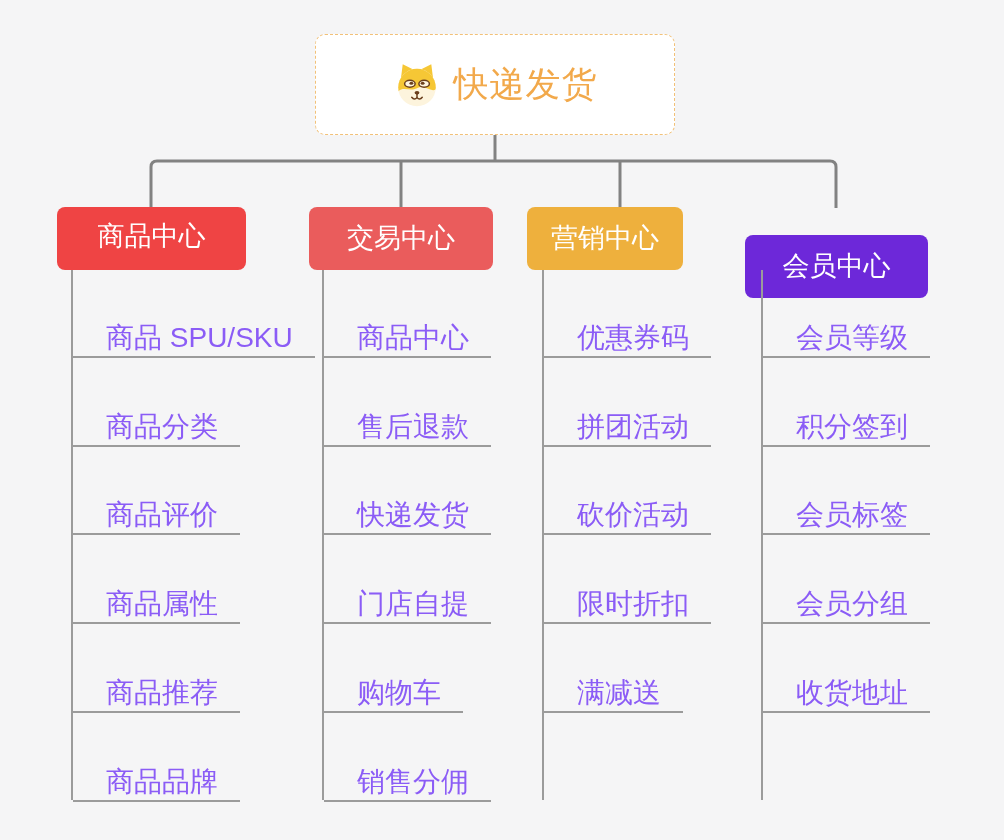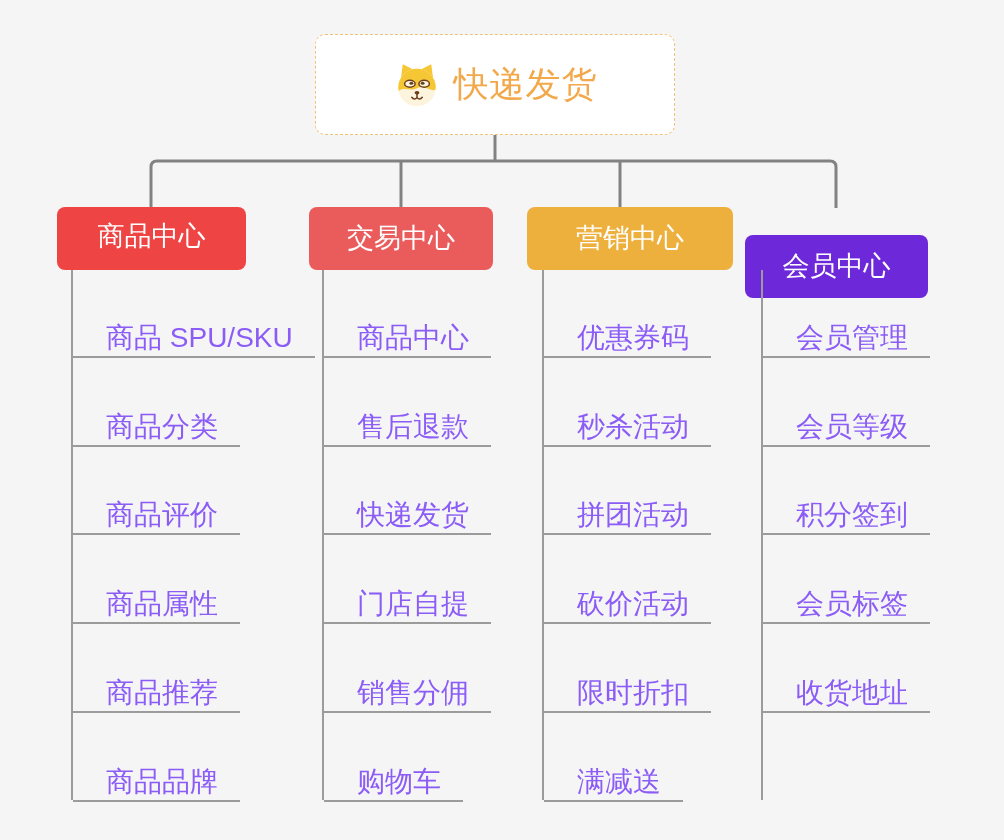--- a/index.html
+++ b/index.html
@@ -20,21 +20,21 @@
   .connectors path{stroke:#828282;stroke-width:3;fill:none;}
 
   
   .branch-header{
     position:absolute;top:207px;height:63px;border-radius:8px;
     color:#ffffff;font-size:27px;text-align:center;line-height:63px;
     white-space:nowrap;
   }
   .bh-0{left:57px;width:189px;}
   .bh-1{left:309px;width:184px;}
-  .bh-2{left:527px;width:206px;}
+  .bh-2{left:527px;width:156px;}
   .bh-3{left:745px;width:183px;}
 
   
   .column{position:absolute;top:270px;width:250px;height:530px;border-left:2px solid #9b9b9b;}
   .col-0{left:71px;}
   .col-1{left:322px;}
   .col-2{left:542px;}
   .col-3{left:761px;}
   .leaf{
     position:absolute;left:0;height:38px;line-height:40px;
@@ -92,34 +92,33 @@
     <div class="leaf">商品属性</div>
     <div class="leaf">商品推荐</div>
     <div class="leaf">商品品牌</div>
   </div>
 
   <div class="column col-1">
     <div class="leaf">商品中心</div>
     <div class="leaf">售后退款</div>
     <div class="leaf">快递发货</div>
     <div class="leaf">门店自提</div>
+    <div class="leaf">购物车</div>
     <div class="leaf">销售分佣</div>
-    <div class="leaf">购物车</div>
   </div>
 
   <div class="column col-2">
     <div class="leaf">优惠券码</div>
-    <div class="leaf">秒杀活动</div>
     <div class="leaf">拼团活动</div>
     <div class="leaf">砍价活动</div>
     <div class="leaf">限时折扣</div>
     <div class="leaf">满减送</div>
   </div>
 
   <div class="column col-3">
-    <div class="leaf">会员管理</div>
     <div class="leaf">会员等级</div>
     <div class="leaf">积分签到</div>
     <div class="leaf">会员标签</div>
+    <div class="leaf">会员分组</div>
     <div class="leaf">收货地址</div>
   </div>
 
 </div>
 
 </body></html>

